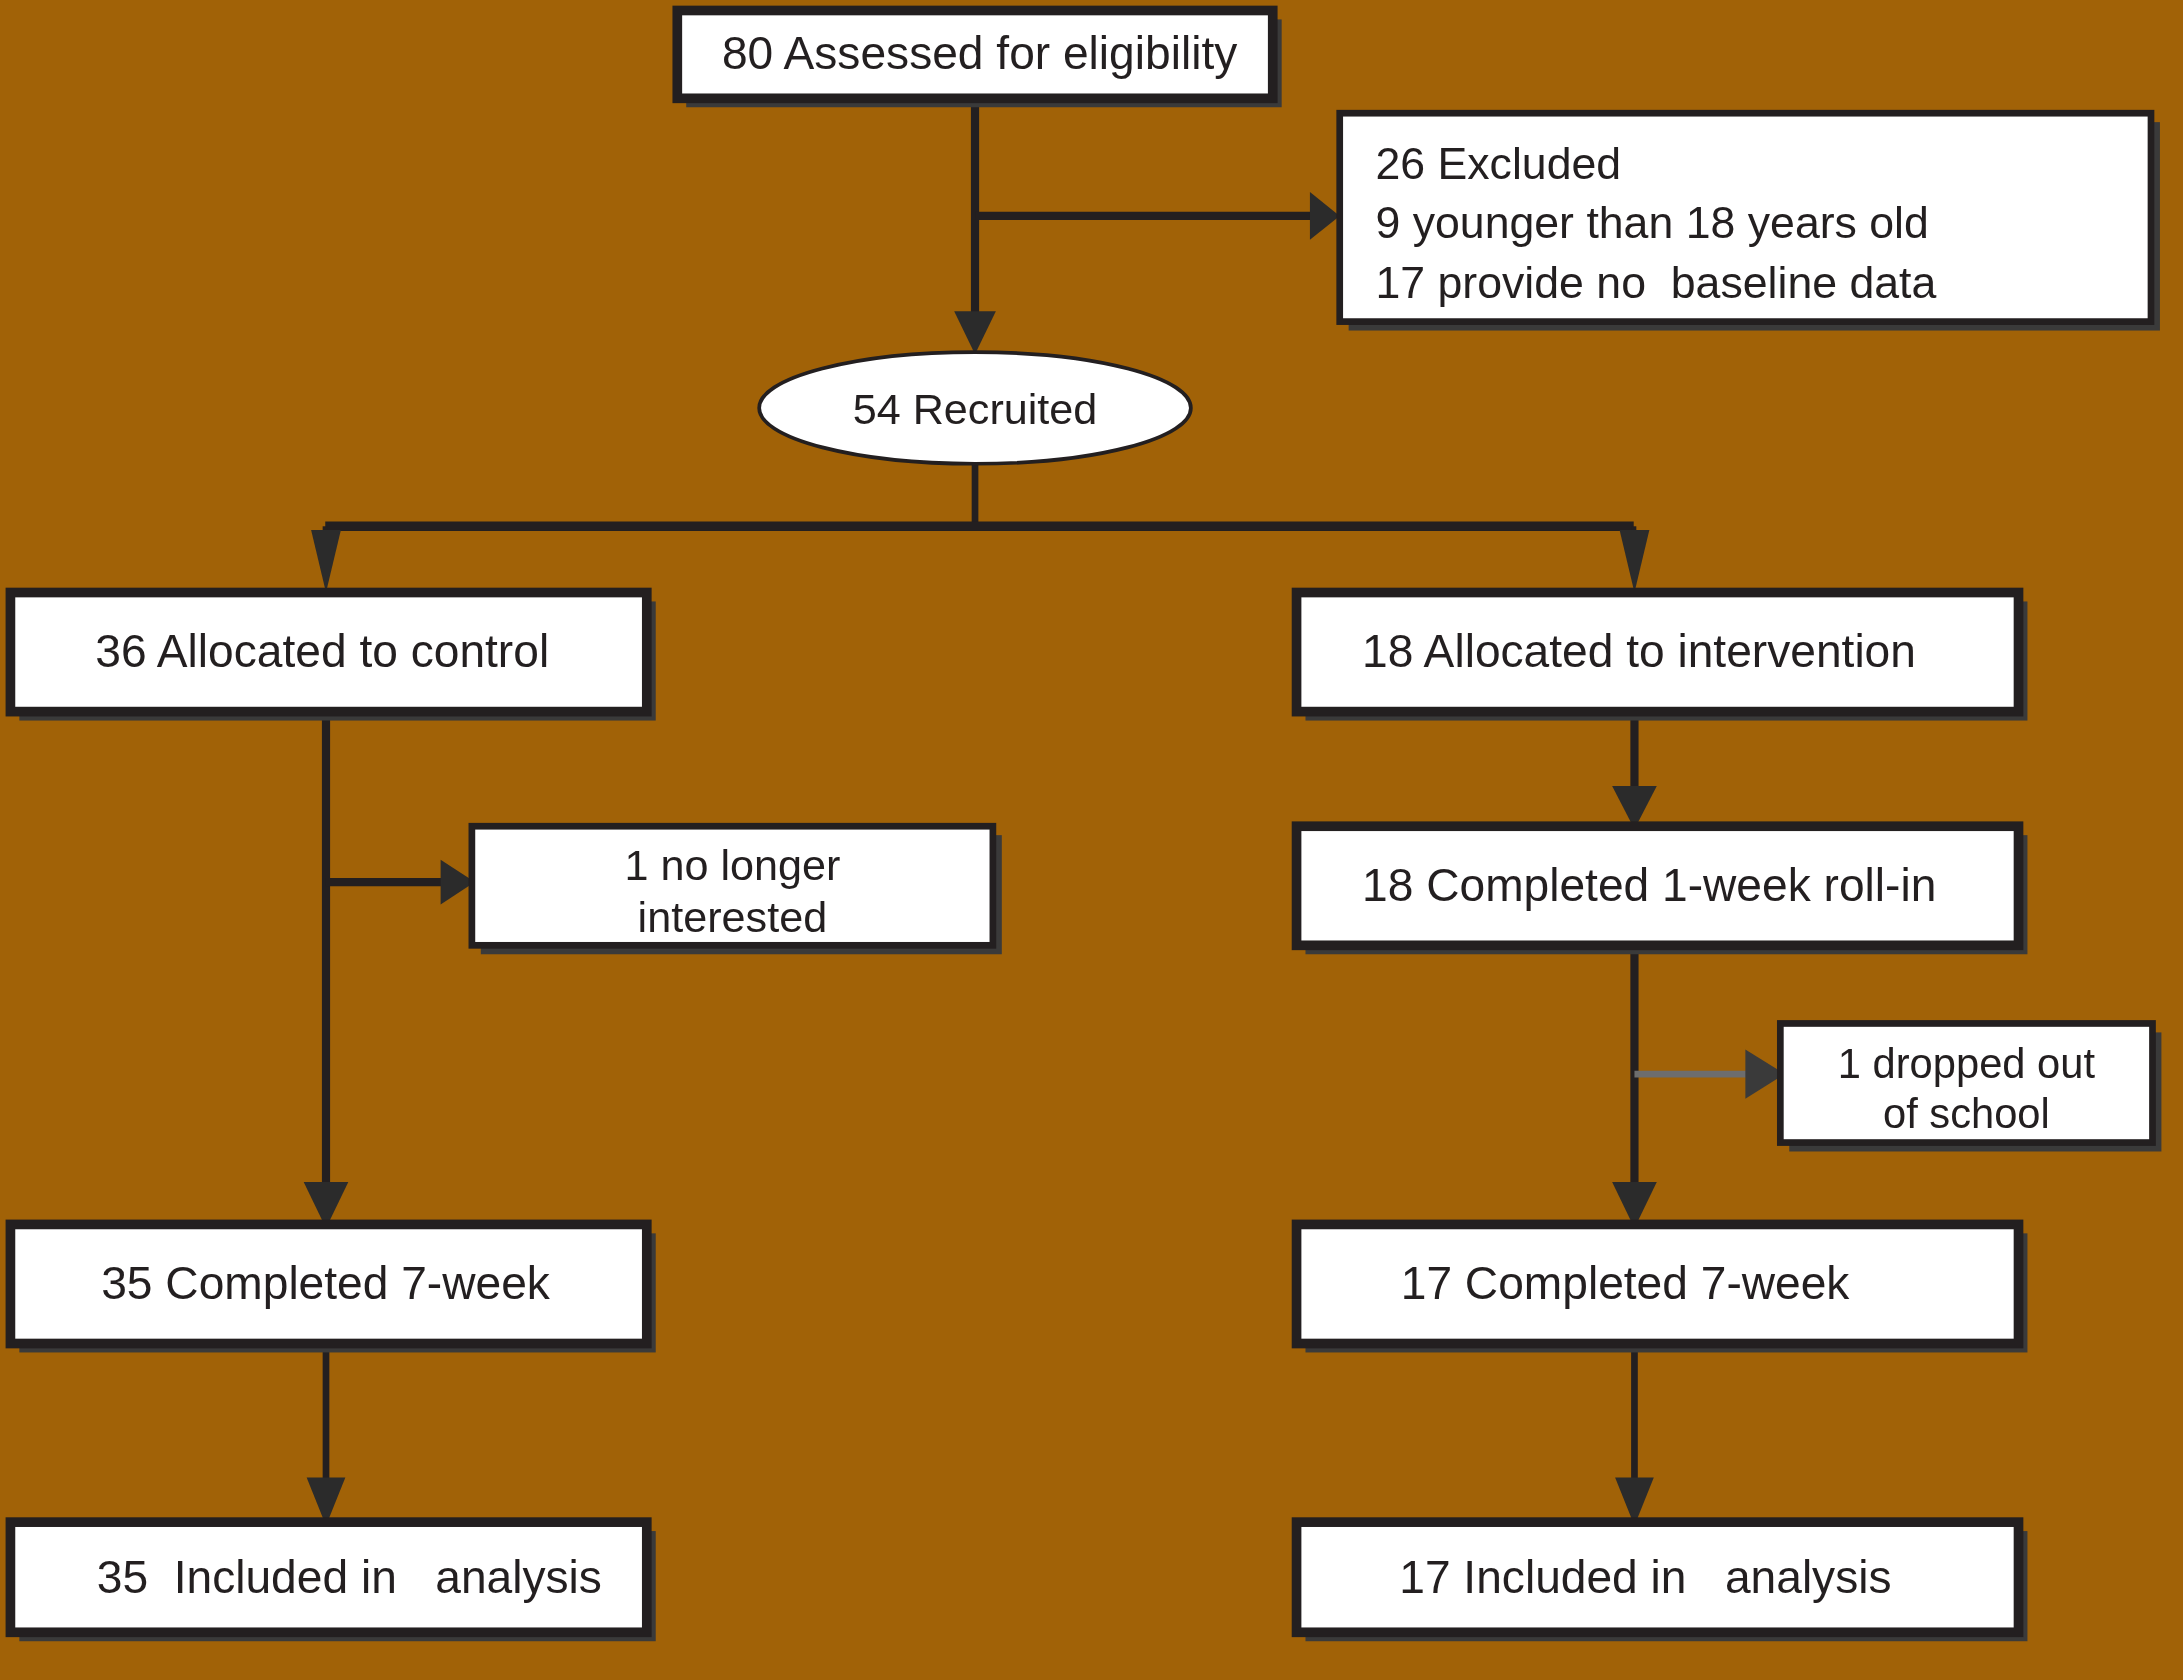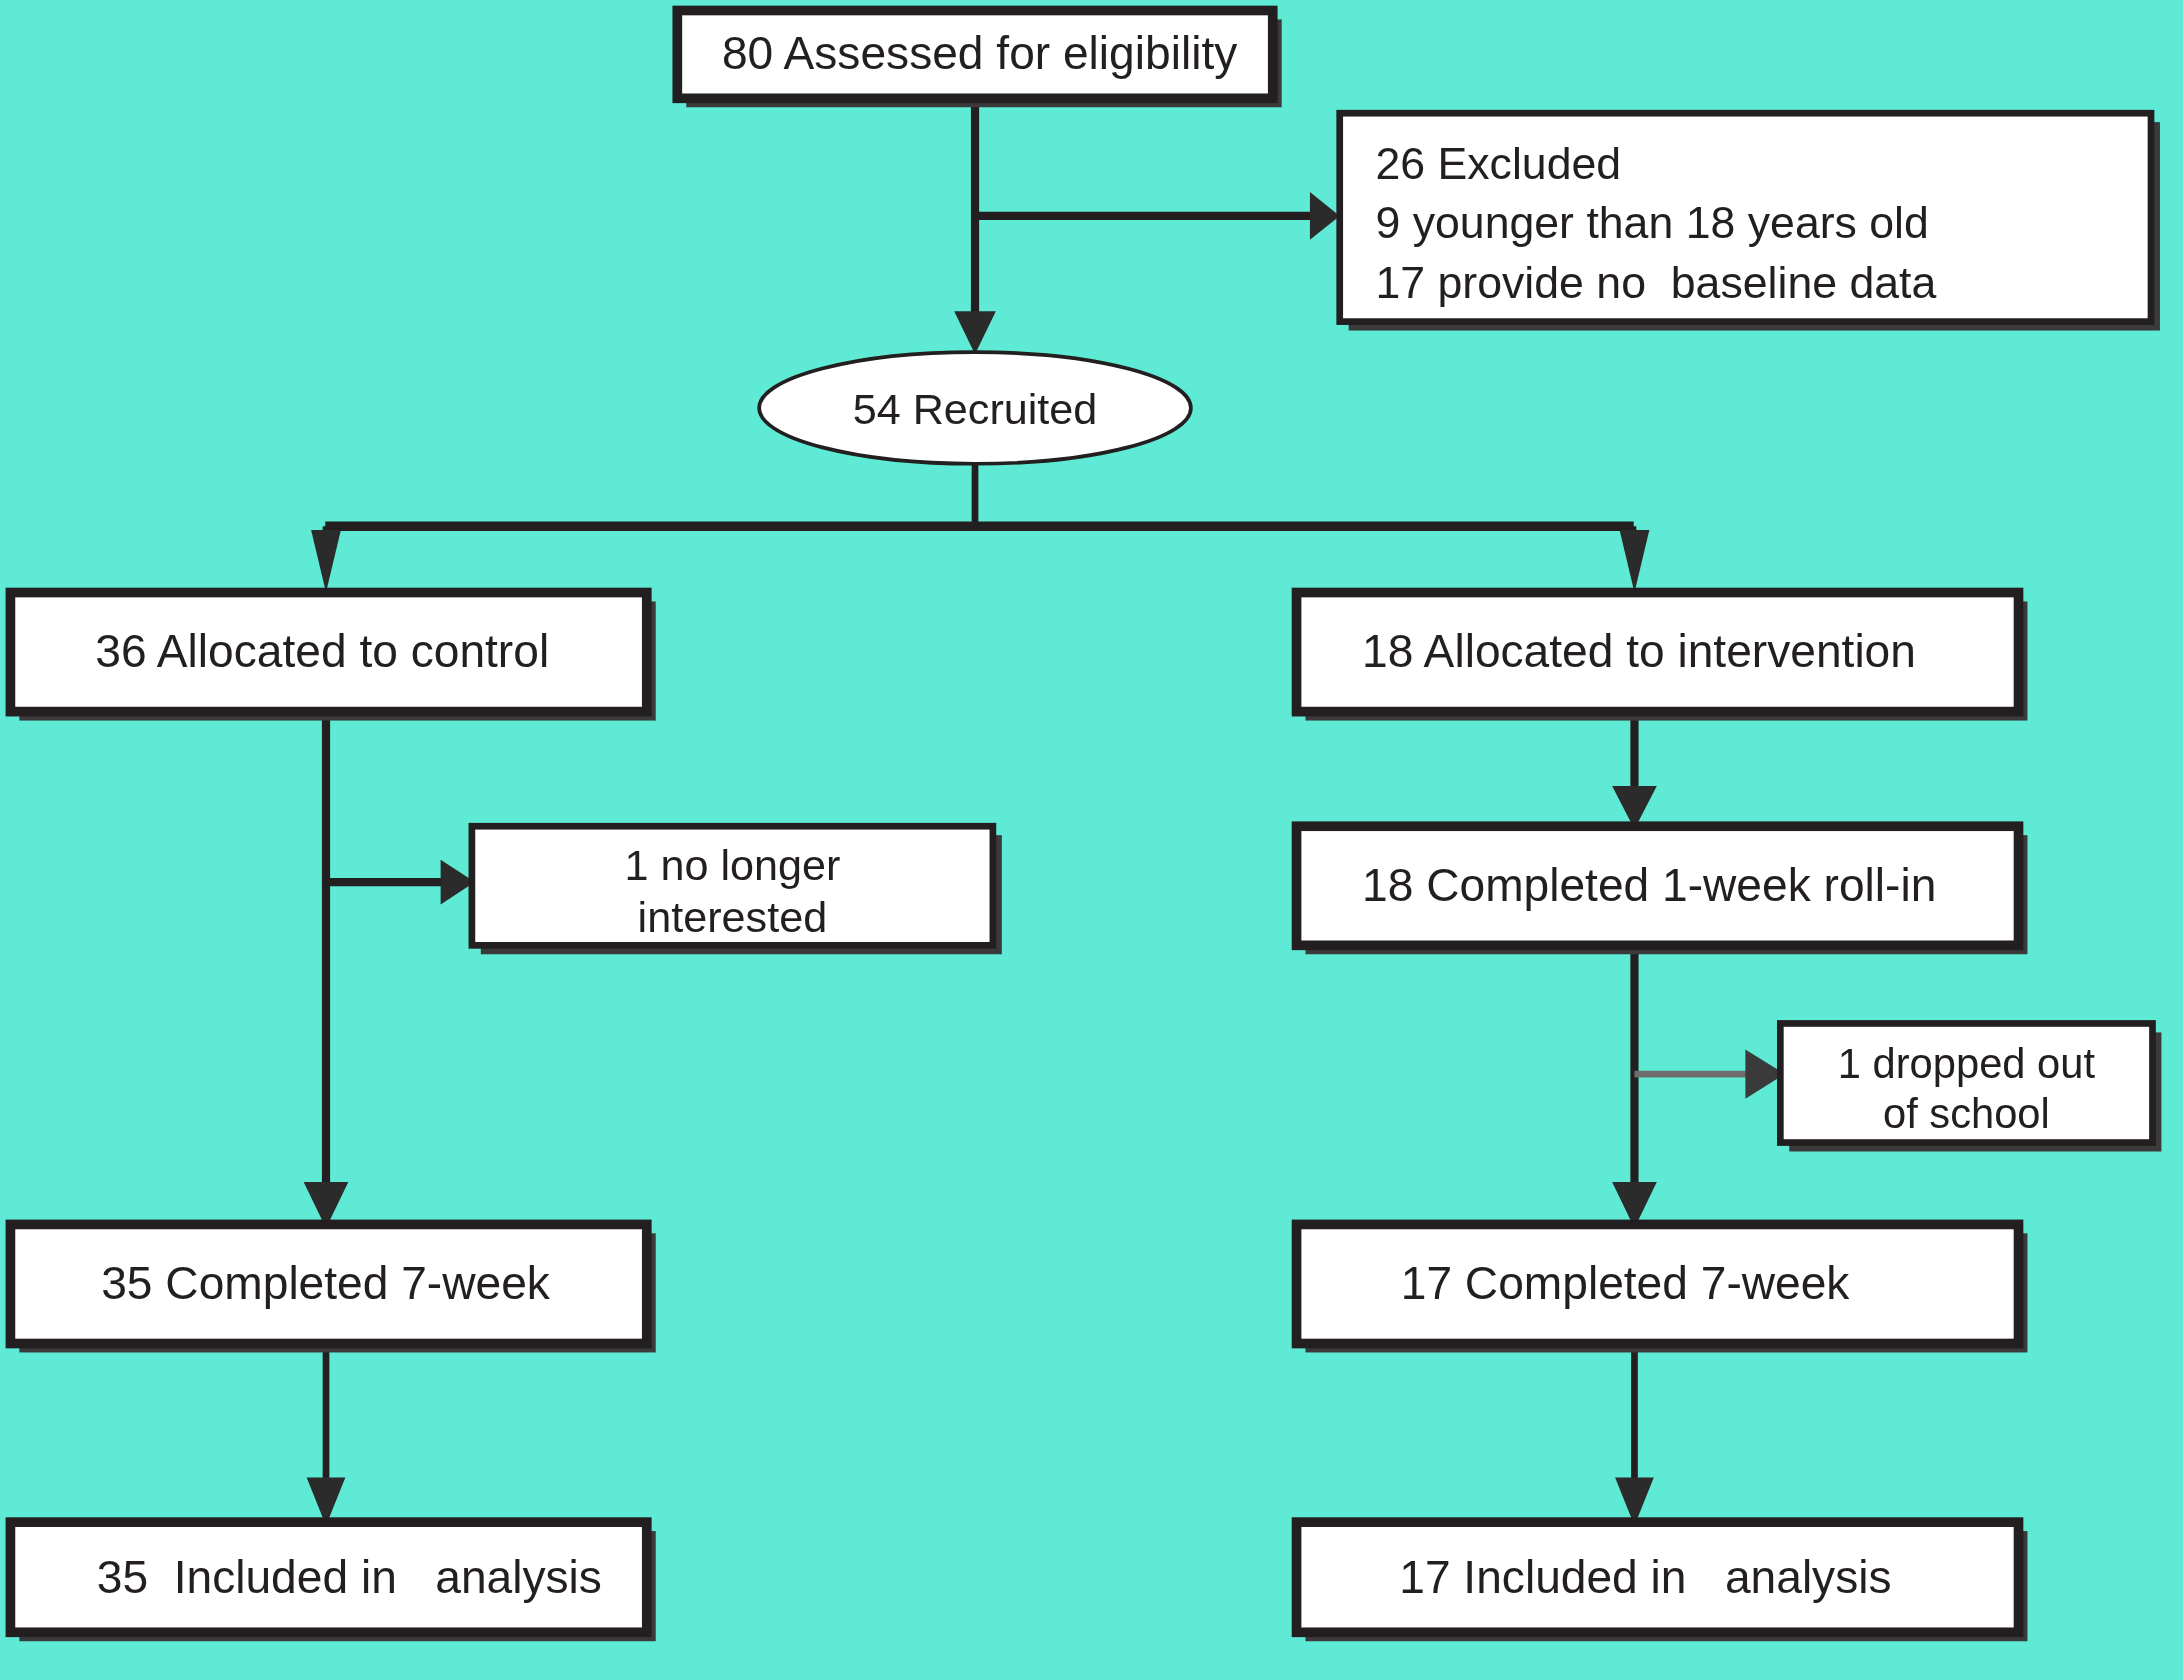--- a/index.html
+++ b/index.html
@@ -8,21 +8,21 @@
     padding: 0;
     background: #ffffff;
   }
   body {
     font-family: "Liberation Sans", sans-serif;
   }
   #diagram-root {
     position: relative;
     width: 2183px;
     height: 1680px;
-    background: #5eead4;
+    background: #a16207;
     overflow: hidden;
   }
   #flow-svg {
     position: absolute;
     top: 0;
     left: 0;
     width: 2183px;
     height: 1680px;
   }
   .node-text {

